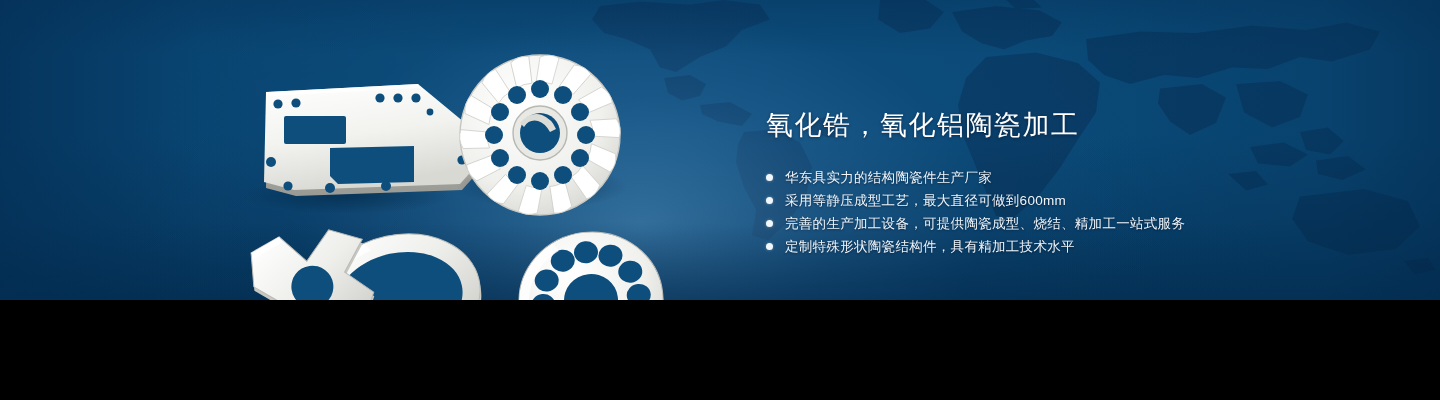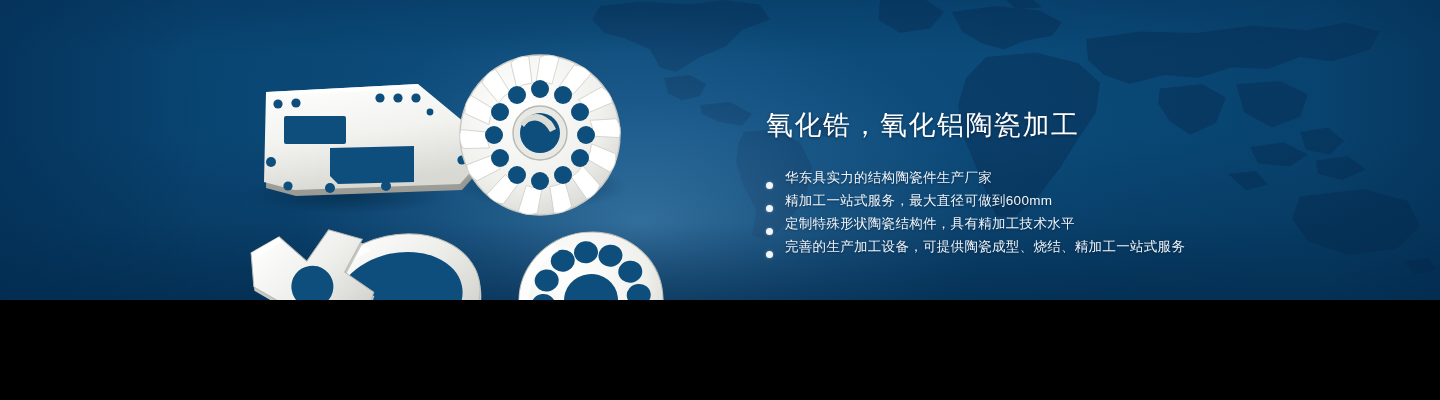--- a/index.html
+++ b/index.html
@@ -61,21 +61,21 @@
     font-weight:400;
     margin:0 0 24px 0;
     text-shadow:0 1px 3px rgba(0,20,45,0.55);
     white-space:nowrap;
   }
   .bullets{
     list-style:none;margin:0;padding:0;
   }
   .bullet{
     display:flex;
-    align-items:flex-end;
+    align-items:center;
     height:23px;
     margin:0 0 0 0;
   }
   .dot{
     width:7px;height:7px;
     border-radius:50%;
     background:#f2f7fb;
     flex:0 0 auto;
     margin-right:12px;
     box-shadow:0 0 3px rgba(255,255,255,0.35);
@@ -275,26 +275,26 @@
 
   <div class="content">
     <h1 class="headline">氧化锆，氧化铝陶瓷加工</h1>
     <ul class="bullets">
       <li class="bullet">
         <span class="dot"></span>
         <span class="btext">华东具实力的结构陶瓷件生产厂家</span>
       </li>
       <li class="bullet">
         <span class="dot"></span>
-        <span class="btext">精加工一站式服务，最大直径可做到600mm</span>
+        <span class="btext">采用等静压成型工艺，最大直径可做到600mm</span>
+      </li>
+      <li class="bullet">
+        <span class="dot"></span>
+        <span class="btext">完善的生产加工设备，可提供陶瓷成型、烧结、精加工一站式服务</span>
       </li>
       <li class="bullet">
         <span class="dot"></span>
         <span class="btext">定制特殊形状陶瓷结构件，具有精加工技术水平</span>
       </li>
-      <li class="bullet">
-        <span class="dot"></span>
-        <span class="btext">完善的生产加工设备，可提供陶瓷成型、烧结、精加工一站式服务</span>
-      </li>
     </ul>
   </div>
 
 </div>
 
 </body></html>

